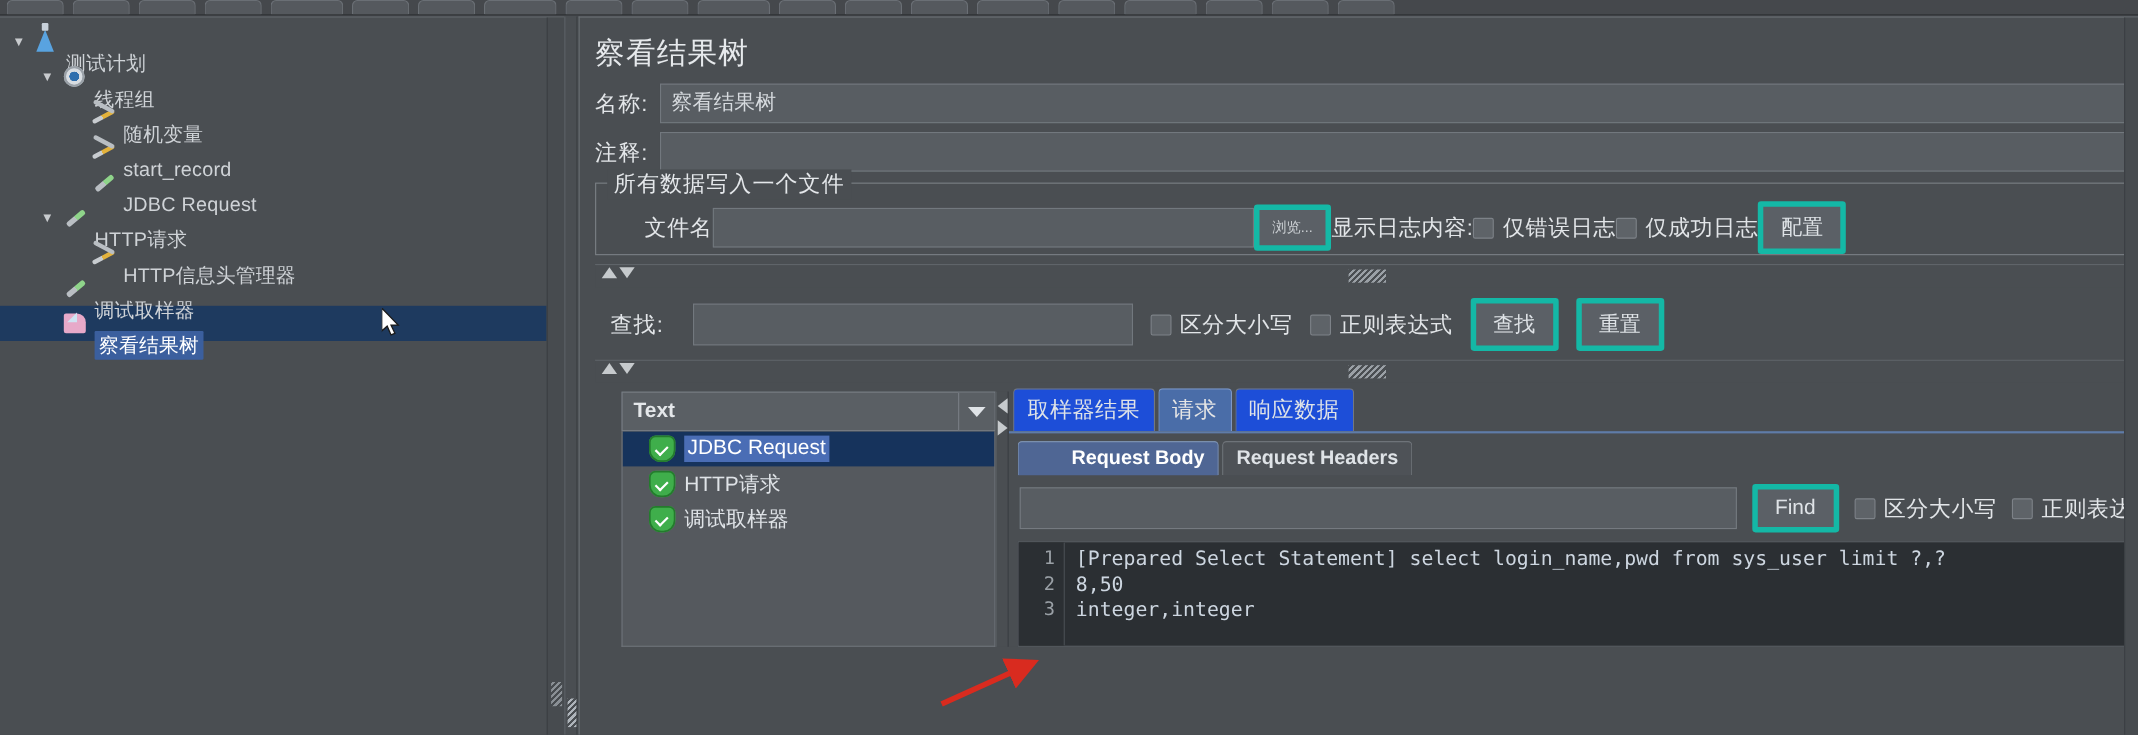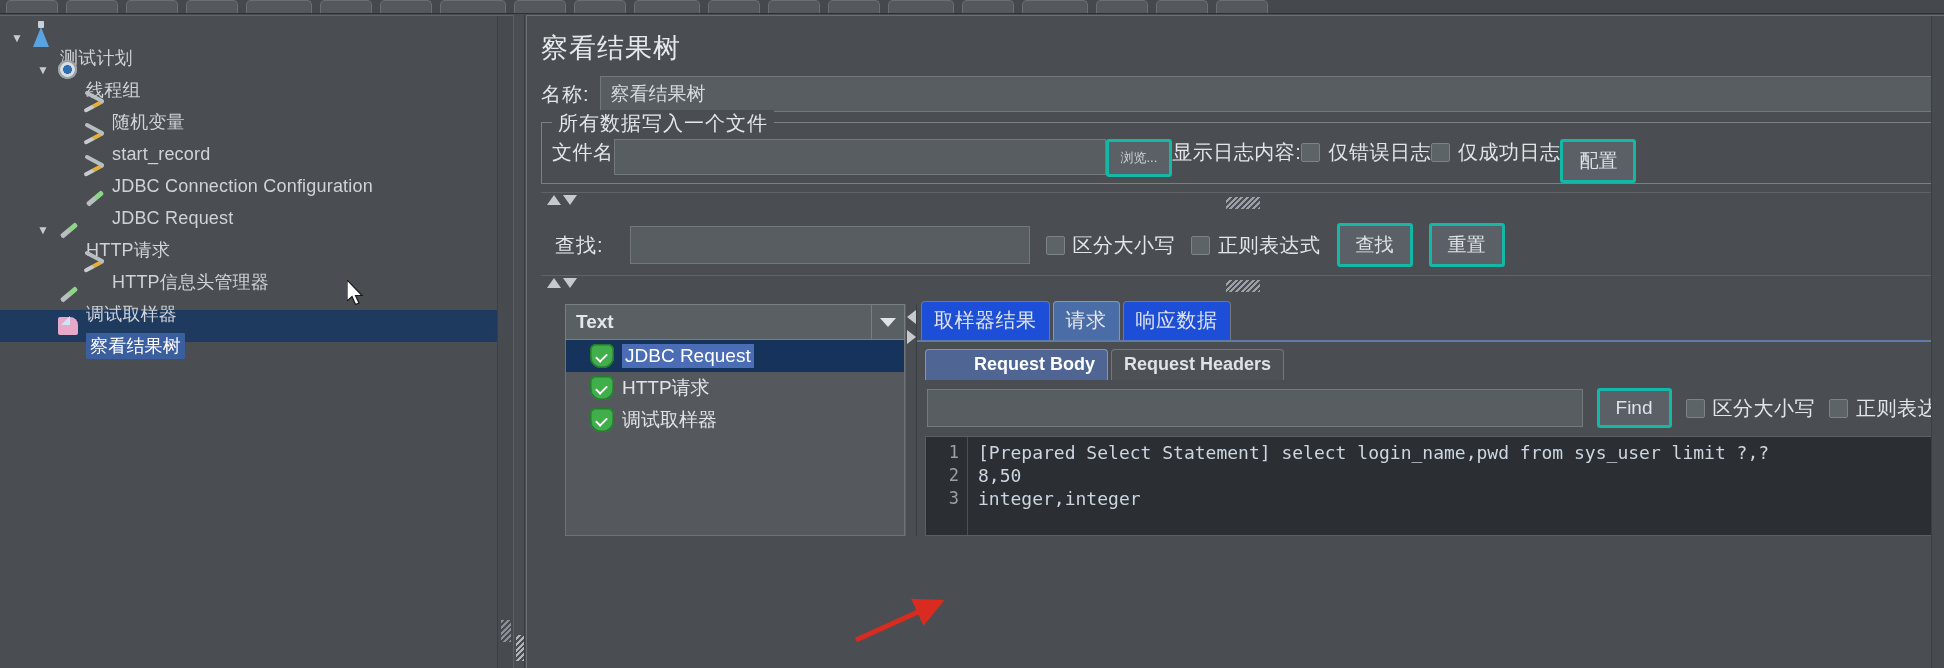--- a/index.html
+++ b/index.html
@@ -118,25 +118,25 @@
 
   
   .groupbox{
     position:relative; margin:10px 10px 0 14px; border:1px solid #7b8085;
     padding:16px 10px 0 10px;
   }
   .groupbox > .gb-title{
     position:absolute; top:-13px; left:10px; background:#4a4e52;
     padding:0 6px; font-size:20px; color:#e4e7ea; letter-spacing:1px; white-space:nowrap;
   }
-  .gb-row{ display:flex; align-items:flex-start; gap:0; }
+  .gb-row{ display:flex; align-items:center; gap:0;margin-left:34px; }
   .lab-inline{ font-size:20px; color:#e3e6e9; white-space:nowrap; letter-spacing:.5px; }
 
   .btn{
-    background:#5b6066; border:3px solid #14b8a6; border-radius:3px;
+    background:#5b6066; border:5px solid #14b8a6; border-radius:3px;
     color:#dfe3e7; font-size:19px; padding:6px 16px; white-space:nowrap; cursor:pointer;
   }
   .btn.small{ font-size:13px; padding:7px 12px; color:#cbcfd3; }
 
   .chk{ display:inline-flex; align-items:center; gap:8px; white-space:nowrap; cursor:pointer; }
   .chk .box{
     width:19px; height:19px; background:#5e6368; border:1px solid #7d8288; border-radius:2px;
   }
   .chk .ctext{ font-size:20px; color:#e2e5e8; letter-spacing:.5px; }
 
@@ -294,27 +294,20 @@
         <div class="tree-row" style="padding-left: 58px;">
           <span class="tw"></span>
           <span class="ico">
             <i class="ic-wrench"></i>
           </span>
           <span class="label">start_record</span>
         </div>
         <div class="tree-row" style="padding-left: 58px;">
           <span class="tw"></span>
           <span class="ico">
-            <i class="ic-wrench"></i>
-          </span>
-          <span class="label">JDBC Connection Configuration</span>
-        </div>
-        <div class="tree-row" style="padding-left: 58px;">
-          <span class="tw"></span>
-          <span class="ico">
             <i class="ic-pipette"></i>
           </span>
           <span class="label">JDBC Request</span>
         </div>
         <div class="tree-row" style="padding-left: 32px;">
           <span class="tw">▼</span>
           <span class="ico">
             <i class="ic-pipette"></i>
           </span>
           <span class="label">HTTP请求</span>
@@ -357,20 +350,24 @@
 
   <div class="right">
 
     <div class="panel-title">察看结果树</div>
 
     <div class="field-row">
       <span class="field-lab">名称:</span>
       <div class="txtbox">察看结果树</div>
     </div>
 
+    <div class="field-row">
+      <span class="field-lab">注释:</span>
+      <div class="txtbox empty"></div>
+    </div>
 
     <div class="groupbox">
       <span class="gb-title">所有数据写入一个文件</span>
       <div class="gb-row">
         <span class="lab-inline">文件名</span>
         <div class="txtbox empty" style="flex:0 0 492px;"></div>
         <button class="btn small">浏览...</button>
         <span class="lab-inline">显示日志内容:</span>
         <label class="chk">
           <span class="box"></span>

